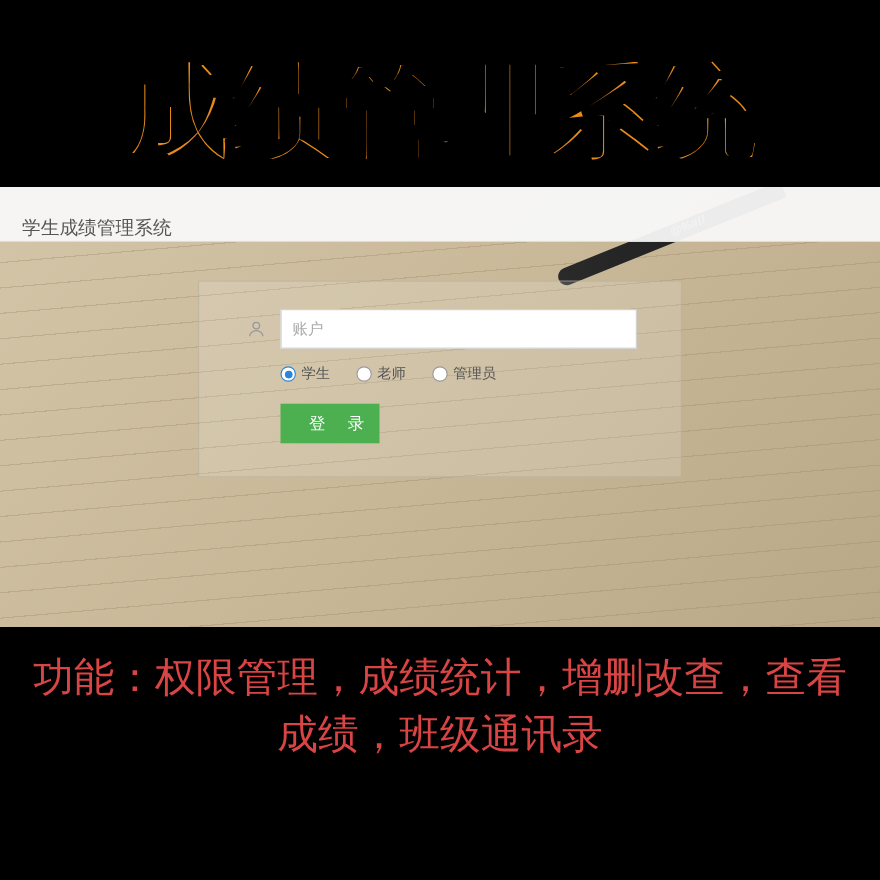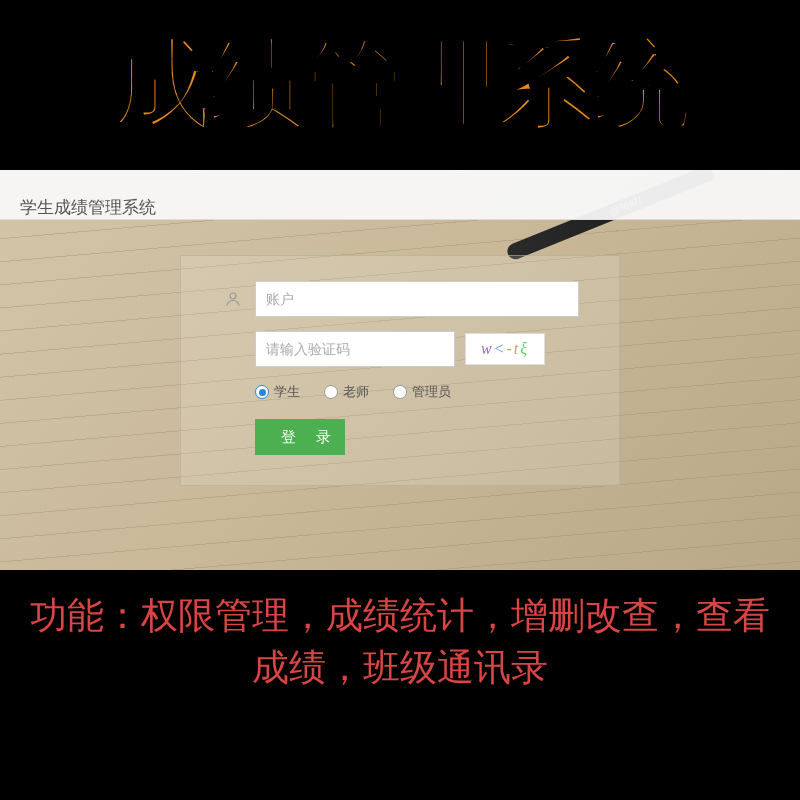--- a/index.html
+++ b/index.html
@@ -6,21 +6,21 @@
     body {
       width: 800px;
       height: 800px;
       font-family: "Microsoft YaHei", Arial, sans-serif;
       background: #000;
       overflow: hidden;
     }
     .hero-title {
       height: 170px;
       display: flex;
-      align-items: center;
+      align-items: flex-end;
       justify-content: center;
       background: #000;
     }
     .hero-title-text {
       font-size: 100px;
       font-weight: 900;
       color: #e88b1a;
       -webkit-text-stroke: 3px #000;
       text-shadow: 
         -3px -3px 0 #000,
@@ -245,29 +245,20 @@
       <div class="input-icon">
         <svg width="18" height="18" viewBox="0 0 24 24" fill="none" stroke="#999" stroke-width="1.5">
           <circle cx="12" cy="8" r="4"></circle>
           <path d="M4 21c0-4 4-7 8-7s8 3 8 7"></path>
         </svg>
       </div>
       <input type="text" class="text-input" placeholder="账户" style="">
     </div>
     
     
-    <div class="captcha-row">
-      <input type="text" class="captcha-input" placeholder="请输入验证码" style="">
-      <div class="captcha-img">
-        <span class="captcha-char-1">w</span>
-        <span class="captcha-char-2">&lt;</span>
-        <span class="captcha-char-3">-t</span>
-        <span class="captcha-char-4">ξ</span>
-      </div>
-    </div>
     
     <div class="radio-row">
       <div class="radio-item">
         <div class="radio-circle selected"></div>
         <span>学生</span>
       </div>
       <div class="radio-item">
         <div class="radio-circle"></div>
         <span>老师</span>
       </div>

